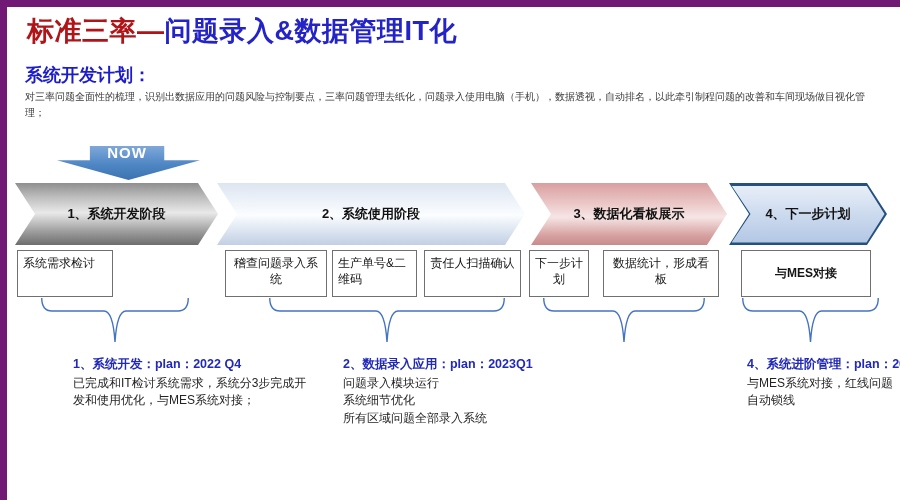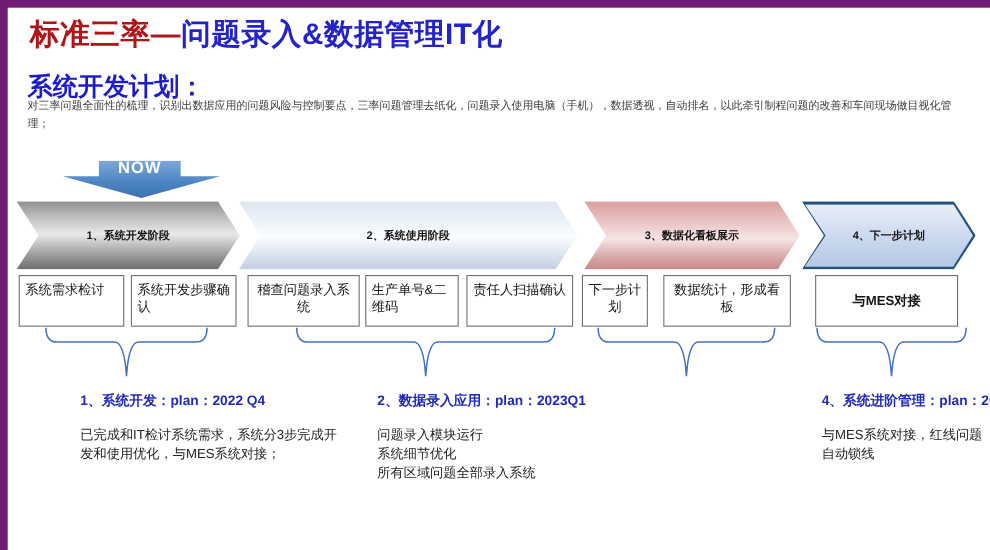--- a/index.html
+++ b/index.html
@@ -3,31 +3,31 @@
 <meta charset="utf-8">
 <style>
   html,body{margin:0;padding:0;background:#ffffff;}
   body{font-family:"Liberation Sans","DejaVu Sans",sans-serif;}
   .slide{position:relative;width:898px;height:498px;background:#ffffff;border:7px solid #701a75;overflow:hidden;}
 
   .title{position:absolute;left:20px;top:6px;font-size:27px;font-weight:bold;letter-spacing:0.5px;white-space:nowrap;}
   .title .red{color:#B01418;}
   .title .blue{color:#2323C8;}
 
-  .section-heading{position:absolute;left:18px;top:56px;font-size:23px;font-weight:bold;color:#1C1CCB;}
+  .section-heading{position:absolute;left:18px;top:56px;font-size:18px;font-weight:bold;color:#1C1CCB;}
   .section-body{position:absolute;left:18px;top:82px;width:858px;font-size:10px;line-height:1.55;color:#3a3a3a;}
 
   .now-arrow{position:absolute;left:50px;top:139px;width:143px;height:34px;
     background:linear-gradient(180deg,#7FA8D9 0%,#4E86C4 55%,#3C72B0 100%);
     clip-path:polygon(23% 0,75% 0,75% 42%,100% 42%,50% 100%,0 42%,23% 42%);
     color:#ffffff;font-weight:bold;font-size:15px;text-align:center;letter-spacing:1px;line-height:15px;padding-top:0;}
   .now-arrow span{position:relative;left:-1%;top:-1px;}
 
   .chevron{position:absolute;top:176px;height:62px;display:flex;align-items:center;justify-content:center;
-    font-size:10px;font-weight:bold;color:#111;
+    font-size:13px;font-weight:bold;color:#111;
     clip-path:polygon(0 0,calc(100% - 20px) 0,100% 50%,calc(100% - 20px) 100%,0 100%,20px 50%);}
   .chev-1{left:8px;width:203px;background:linear-gradient(180deg,#8f8f8f 0%,#bcbcbc 22%,#e9e9e9 48%,#9e9e9e 78%,#6d6d6d 100%);}
   .chev-2{left:210px;width:308px;background:linear-gradient(180deg,#dde5f0 0%,#eef3fa 30%,#fbfdff 52%,#d3ddec 85%,#c2cfe4 100%);}
   .chev-3{left:524px;width:196px;background:linear-gradient(180deg,#d99f9f 0%,#eccaca 35%,#f6e5e5 55%,#d6a0a0 85%,#c98b8b 100%);}
   .chev-4-outer{left:722px;width:158px;background:#24527E;}
   .chev-4-inner{position:absolute;inset:2.5px;
     clip-path:polygon(0 0,calc(100% - 18px) 0,100% 50%,calc(100% - 18px) 100%,0 100%,19px 50%);
     background:linear-gradient(180deg,#e8eef8 0%,#ccdaee 50%,#b3c7e4 100%);
     display:flex;align-items:center;justify-content:center;}
 
@@ -45,21 +45,21 @@
   .fb-7{left:596px;width:116px;}
   .fb-8{left:734px;width:130px;font-weight:bold;}
 
   svg.brace{position:absolute;top:291px;height:48px;overflow:visible;}
   .br-1{left:34px;}
   .br-2{left:262px;}
   .br-3{left:536px;}
   .br-4{left:735px;}
 
   .plan{position:absolute;top:349px;}
-  .plan-heading{font-size:12.5px;font-weight:bold;color:#2129B8;white-space:nowrap;margin-bottom:14px;}
+  .plan-heading{font-size:12.5px;font-weight:bold;color:#2129B8;white-space:nowrap;margin-bottom:2px;}
   .plan-body{font-size:12px;color:#232323;line-height:1.45;white-space:pre-line;}
   .pl-1{left:66px;width:237px;}
   .pl-2{left:336px;width:200px;}
   .pl-3{left:538px;width:237px;}
   .pl-4{left:740px;width:152px;}
 </style>
 </head>
 <body>
 
 <div class="slide">
@@ -84,21 +84,20 @@
   <div class="chevron chev-3">
     <span>3、数据化看板展示</span>
   </div>
   <div class="chevron chev-4-outer">
     <div class="chev-4-inner">
       <span>4、下一步计划</span>
     </div>
   </div>
 
   <div class="flow-box fb-1 fb-left">系统需求检讨</div>
-  <div class="flow-box fb-2 fb-left">系统开发步骤确认</div>
   <div class="flow-box fb-3 fb-center">稽查问题录入系统</div>
   <div class="flow-box fb-4 fb-left">生产单号&amp;二维码</div>
   <div class="flow-box fb-5 fb-center">责任人扫描确认</div>
   <div class="flow-box fb-6 fb-center">下一步计划</div>
   <div class="flow-box fb-7 fb-center">数据统计，形成看板</div>
   <div class="flow-box fb-8 fb-middle">
     <span>与MES对接</span>
   </div>
 
   <svg class="brace br-1" width="148" height="48">

